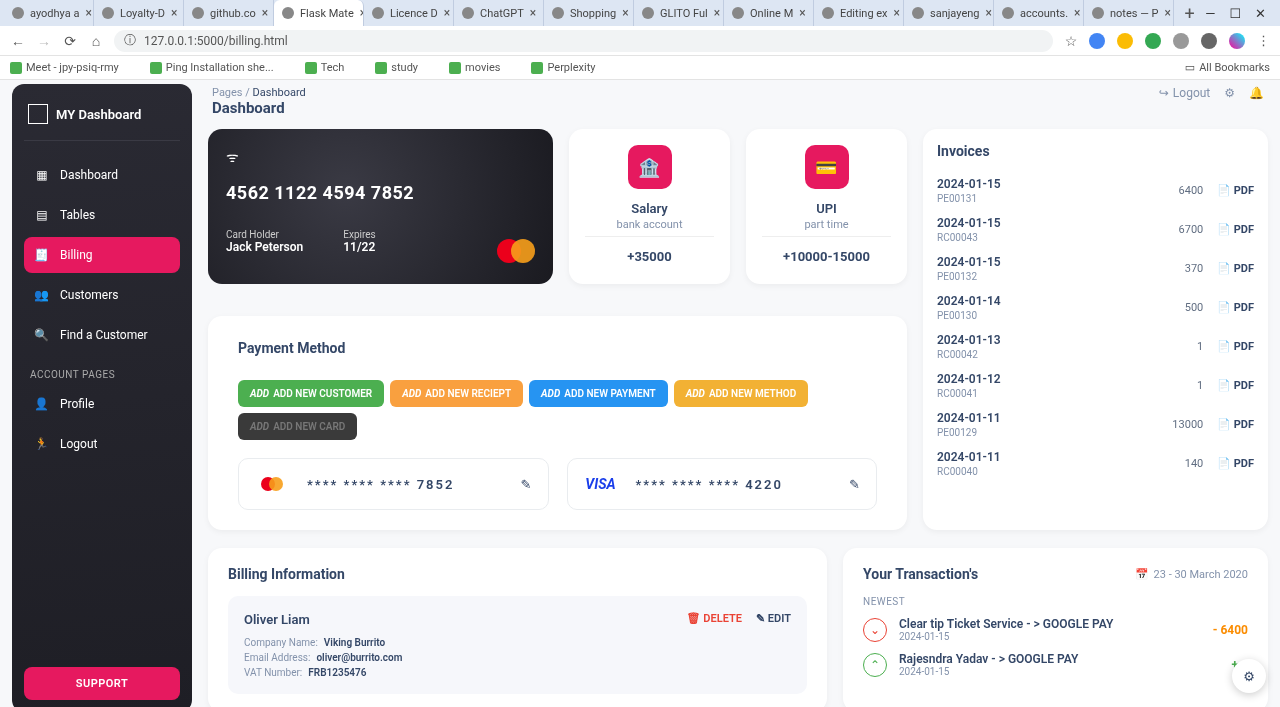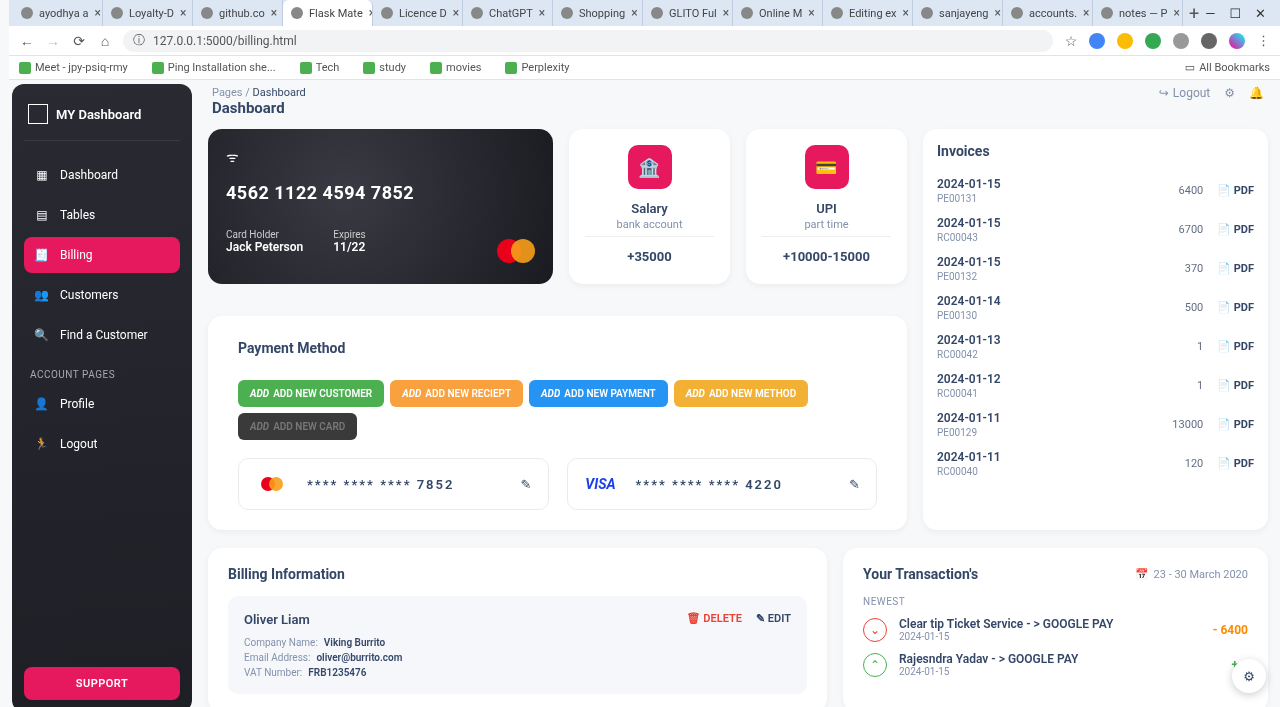--- a/index.html
+++ b/index.html
@@ -1,33 +1,33 @@
 <!DOCTYPE html>
 <html><head>
 <meta charset="utf-8">
 <style>
 * { box-sizing: border-box; margin: 0; padding: 0; }
 body { font-family: -apple-system, BlinkMacSystemFont, "Segoe UI", Roboto, Arial, sans-serif; font-size: 13px; background: #f7f8fa; color: #344767; }
 
 
-.chrome { height: 72px; margin-left: 9px; }
+.chrome { height: 72px; }
 .tabs-row { display: flex; align-items: center; background: #dde6f3; height: 26px; padding: 0 4px; }
 .tab { display: flex; align-items: center; gap: 6px; padding: 0 8px; height: 26px; font-size: 11px; color: #444; border-right: 1px solid #c0cce0; white-space: nowrap; overflow: hidden; max-width: 90px; }
 .tab.active { background: #ffffff; border-radius: 6px 6px 0 0; }
 .tab .fav { width: 12px; height: 12px; border-radius: 50%; background: #888; flex-shrink:0; }
 .tab .x { color:#555; font-size:12px; }
 .tabs-row .newtab { width: 20px; text-align: center; color:#555; font-size:18px; }
 .tabs-row .spacer { flex: 1; }
 .wincontrols { display:flex; gap:14px; padding-right:10px; color:#333;}
 .addr { display: flex; align-items: center; height: 30px; background: #fff; gap: 10px; padding: 0 10px; border-bottom: 1px solid #e3e3e3;}
 .addr .icon { width: 16px; text-align: center; color: #555; font-size: 14px; }
 .urlbox { flex: 1; background: #f1f3f4; border-radius: 14px; height: 22px; display:flex; align-items:center; padding:0 10px; font-size: 12px; color:#555; gap:8px;}
 .addr .right-icons { display:flex; gap:12px; }
 .addr .right-icons .ic { width:16px; height:16px; border-radius:50%; background:#ccc; }
-.bm { display: flex; align-items: center; height: 24px; background: #fff; gap: 24px; padding: 0 10px; border-bottom: 1px solid #e3e3e3; font-size:11px; color:#555;}
+.bm { display: flex; align-items: center; height: 24px; background: #fff; gap: 31px; padding: 0 10px; border-bottom: 1px solid #e3e3e3; font-size:11px; color:#555;}
 .bm .bitem { display:flex; align-items:center; gap:4px; }
 .bm .bitem .bi { width:12px; height:12px; background:#4caf50; border-radius:2px; }
 .bm .bspacer { flex:1; }
 
 
 .app { display: flex; min-height: calc(100vh - 80px); padding: 12px; gap: 16px; }
 .sidebar { width: 180px; background: linear-gradient(175deg, #2a2a33, #1e1e25); border-radius: 12px; padding: 12px; color:#fff; display:flex; flex-direction:column;}
 .brand { display:flex; align-items:center; gap:8px; padding:8px 4px 16px; border-bottom:1px solid #3a3a44; margin-bottom:16px; font-weight:600; font-size:13px;}
 .brand .logo { width:20px; height:20px; border:1px solid #fff; }
 .nav-item { display:flex; align-items:center; gap:10px; padding:10px 10px; border-radius:8px; font-size:12px; color:#fff; cursor:pointer; margin-bottom:4px;}
@@ -42,21 +42,21 @@
 .breadcrumb .cur { color:#344767; }
 .page-title { font-size:15px; font-weight:700; color:#344767; }
 .topbar-actions { display:flex; align-items:center; gap:14px; color:#8392ab; font-size:12px;}
 .topbar-actions .act { display:flex; align-items:center; gap:4px; cursor:pointer;}
 
 .grid1 { display:grid; grid-template-columns: 345px 1fr 1fr 345px; gap:16px; }
 .card { background:#fff; border-radius:14px; box-shadow:0 2px 6px rgba(0,0,0,.05); }
 .credit { background: radial-gradient(circle at 40% 40%, #3a3a44, #1a1a20); border-radius:14px; padding:18px; color:#fff; height:155px; position:relative;}
 .credit .wifi { font-size:14px; }
 .credit .num { font-size:18px; font-weight:700; letter-spacing:.5px; margin-top:16px;}
-.credit .row { display:flex; gap:30px; margin-top:26px;}
+.credit .row { display:flex; gap:40px; margin-top:26px;}
 .credit .lbl { font-size:10px; color:#ccc; }
 .credit .val { font-size:12px; font-weight:600; }
 .mc { position:absolute; right:18px; bottom:18px; }
 .mc .c1,.mc .c2{ width:24px; height:24px; border-radius:50%; display:inline-block;}
 .mc .c1{ background:#eb001b; margin-right:-10px;}
 .mc .c2{ background:#f79e1b; opacity:.9;}
 .stat { padding:16px; text-align:center; height:155px; display:flex; flex-direction:column; align-items:center; }
 .stat .icon { width:44px; height:44px; background:#e6195f; border-radius:10px; display:flex; align-items:center; justify-content:center; color:#fff; font-size:18px;}
 .stat .t { margin-top:12px; font-weight:600; }
 .stat .s { font-size:11px; color:#8392ab; margin-top:2px;}
@@ -364,21 +364,21 @@
                 <div class="c">PE00129</div>
               </div>
               <div class="amt">13000</div>
               <div class="pdf">📄 PDF</div>
             </div>
             <div class="inv-row">
               <div class="l">
                 <div class="d">2024-01-11</div>
                 <div class="c">RC00040</div>
               </div>
-              <div class="amt">120</div>
+              <div class="amt">140</div>
               <div class="pdf">📄 PDF</div>
             </div>
           </div>
       </div>
 
       <div class="card pm">
         <h4>Payment Method</h4>
         <div class="btn-row" id="btn-row">
             <div class="btn bgr"><span class="i">ADD</span> ADD NEW CUSTOMER</div>
             <div class="btn bor"><span class="i">ADD</span> ADD NEW RECIEPT</div>

